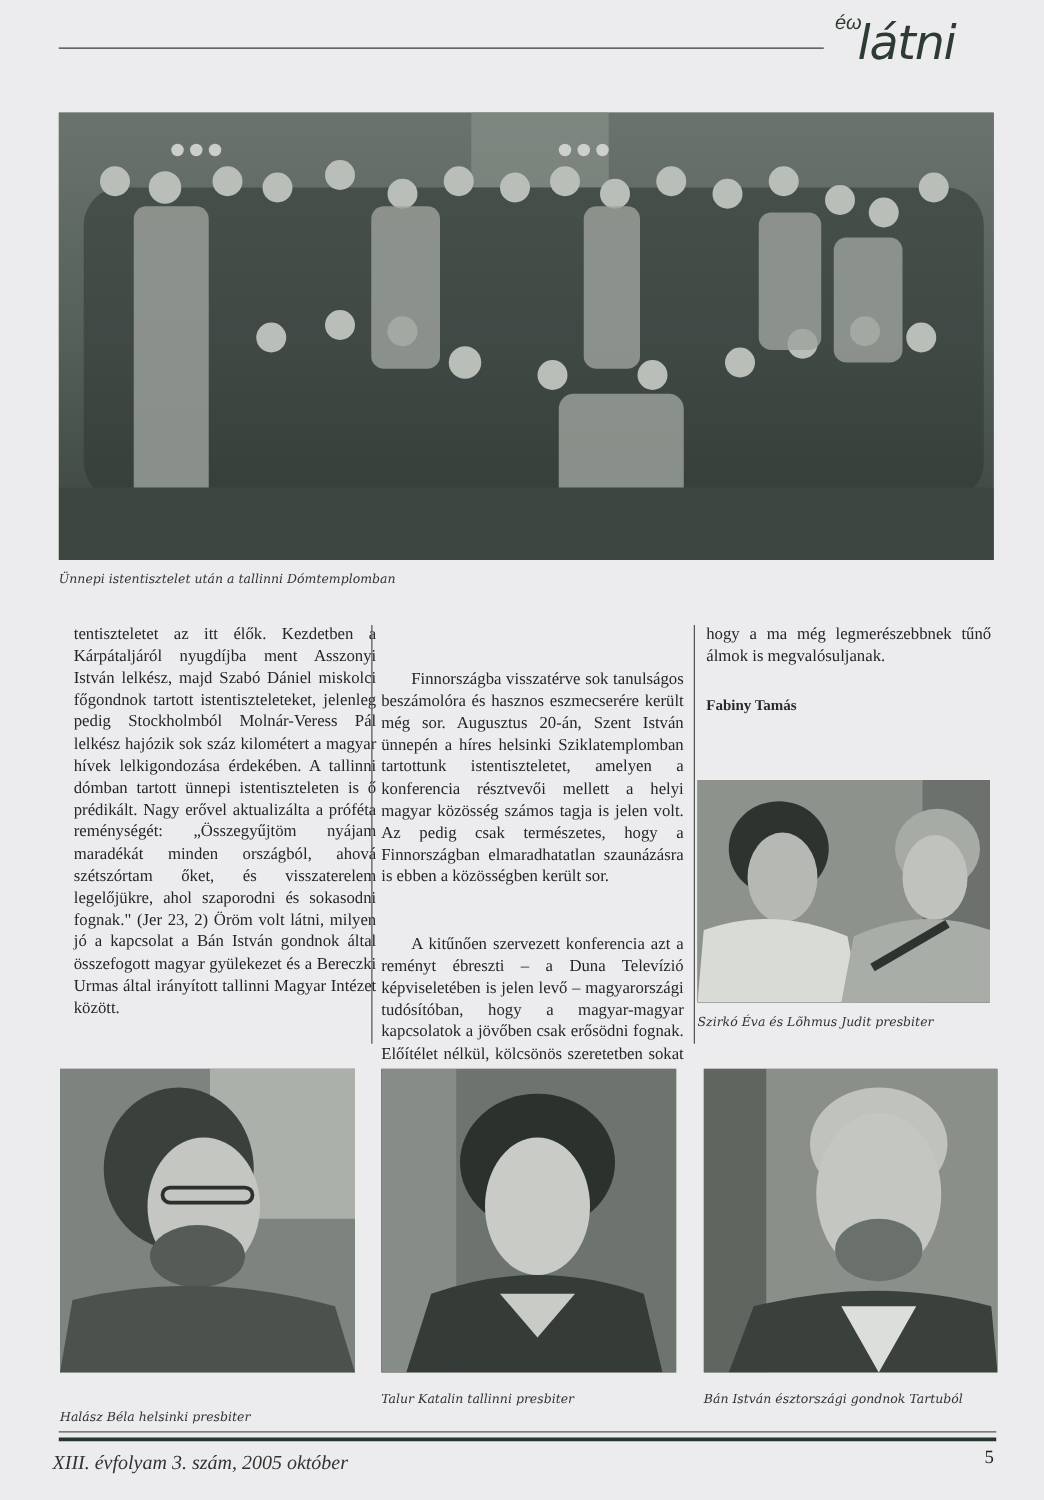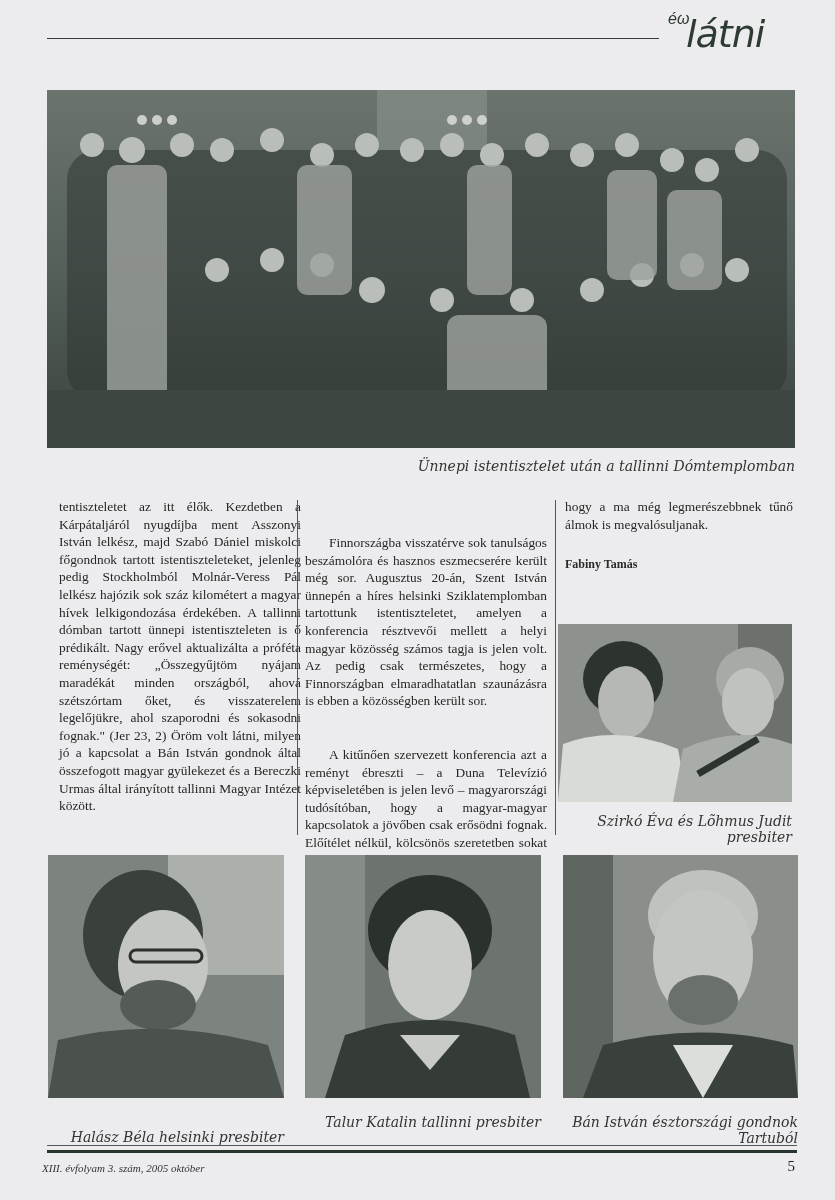--- a/index.html
+++ b/index.html
@@ -24,41 +24,41 @@
     position: absolute; left: 18px; top: 6px; font-style: italic; font-size: 38px;
     color: #2e3b33; font-family: "DejaVu Sans", sans-serif; letter-spacing: -1px;
     font-weight: 400;
   }
   .photo {
     position: absolute; overflow: hidden;
     background: #4e5650;
   }
   .photo svg { width: 100%; height: 100%; display: block; }
   .caption {
-    position: absolute; font-style: italic; font-size: 14px; color: #333;
-    text-align: right; font-family: "DejaVu Serif", serif;
+    position: absolute; font-style: italic; font-size: 10px; color: #333;
+    text-align: left; font-family: "DejaVu Serif", serif;
   }
   .col {
     position: absolute; font-size: 13.4px; line-height: 17.6px; text-align: justify;
     color: #262626;
   }
   .col p { margin: 0; }
   .col p.indent { text-indent: 24px; margin-top: 36px; }
   .col-rule { position: absolute; width: 1px; background: #555; }
   .author {
     position: absolute; font-weight: bold; font-size: 12px; text-align: left;
   }
   .footer-rule-thin {
     position: absolute; left: 47px; top: 1145px; width: 750px; height: 1px; background: #555;
   }
   .footer-rule-thick {
     position: absolute; left: 47px; top: 1150px; width: 750px; height: 3px; background: #27352c;
   }
   .footer-left {
-    position: absolute; left: 42px; top: 1162px; font-style: italic; font-size: 11px; color: #333;
+    position: absolute; left: 42px; top: 1162px; font-style: italic; font-size: 16px; color: #333;
   }
   .footer-page {
     position: absolute; right: 40px; top: 1158px; font-size: 15px; color: #222;
   }
 </style>
 </head>
 <body>
 
 <div class="header-rule"></div>
 <div class="logo">

